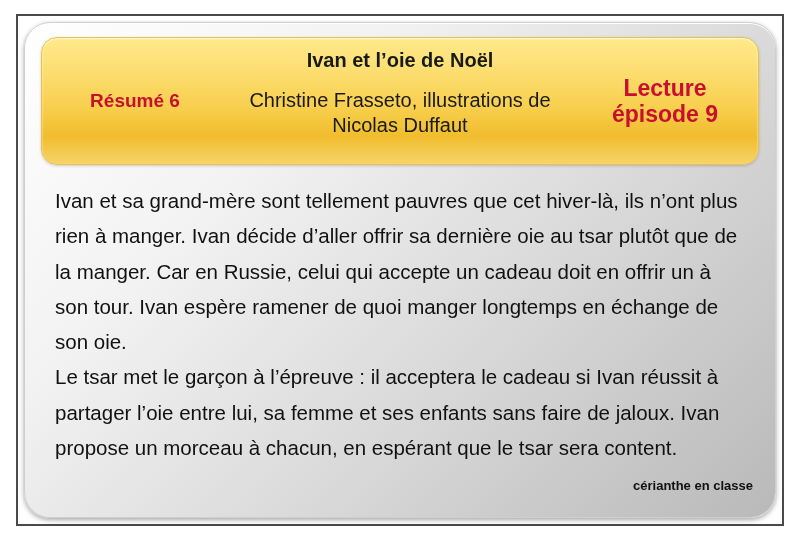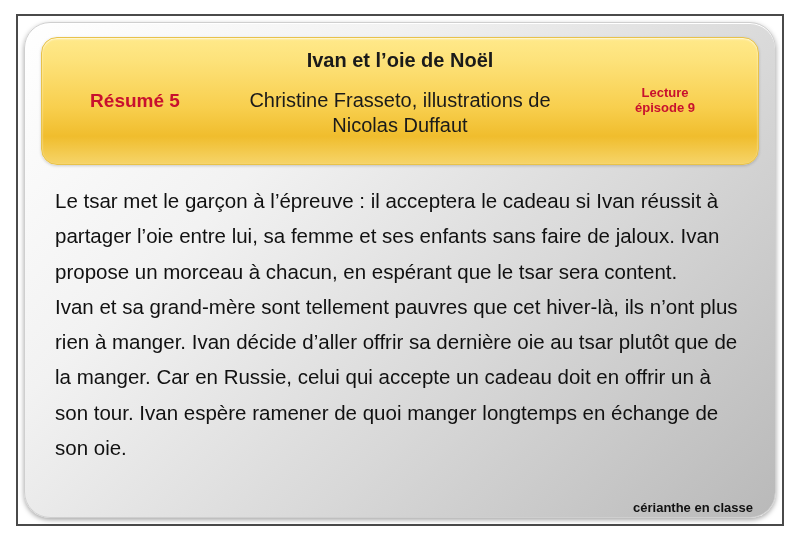--- a/index.html
+++ b/index.html
@@ -69,21 +69,21 @@
     font-size: 19px;
     white-space: nowrap;
     flex: 0 0 auto;
     width: 150px;
     text-align: center;
   }
 
   .badge-right {
     color: #c8102e;
     font-weight: bold;
-    font-size: 13px;
+    font-size: 23px;
     line-height: 1.15;
     text-align: center;
     flex: 0 0 auto;
     width: 150px;
   }
 
   .banner-center {
     flex: 1 1 auto;
     text-align: center;
     padding: 0 6px;
@@ -114,49 +114,49 @@
     margin: 0;
     font-size: 20.5px;
     line-height: 1.72;
     color: #111111;
     text-align: left;
   }
 
   .credit {
     position: absolute;
     right: 22px;
-    bottom: 2px;
+    bottom: 24px;
     font-size: 13px;
     font-weight: bold;
     color: #111111;
   }
 </style>
 </head>
 <body>
 
 <div class="page">
   <div class="frame">
     <div class="card">
 
       <div class="banner">
-        <div class="badge-left">Résumé 5</div>
+        <div class="badge-left">Résumé 6</div>
 
         <div class="banner-center">
           <h1 class="doc-title">Ivan et l’oie de Noël</h1>
           <div class="doc-subtitle">Christine Frasseto, illustrations de Nicolas Duffaut</div>
         </div>
 
         <div class="badge-right">
           <div>Lecture</div>
           <div>épisode 9</div>
         </div>
       </div>
 
       <div class="body-text">
+        <p>Ivan et sa grand-mère sont tellement pauvres que cet hiver-là, ils n’ont plus rien à manger. Ivan décide d’aller offrir sa dernière oie au tsar plutôt que de la manger. Car en Russie, celui qui accepte un cadeau doit en offrir un à son tour. Ivan espère ramener de quoi manger longtemps en échange de son oie.</p>
         <p>Le tsar met le garçon à l’épreuve : il acceptera le cadeau si Ivan réussit à partager l’oie entre lui, sa femme et ses enfants sans faire de jaloux. Ivan propose un morceau à chacun, en espérant que le tsar sera content.</p>
-        <p>Ivan et sa grand-mère sont tellement pauvres que cet hiver-là, ils n’ont plus rien à manger. Ivan décide d’aller offrir sa dernière oie au tsar plutôt que de la manger. Car en Russie, celui qui accepte un cadeau doit en offrir un à son tour. Ivan espère ramener de quoi manger longtemps en échange de son oie.</p>
       </div>
 
       <div class="credit">cérianthe en classe</div>
 
     </div>
   </div>
 </div>
 
 </body></html>

